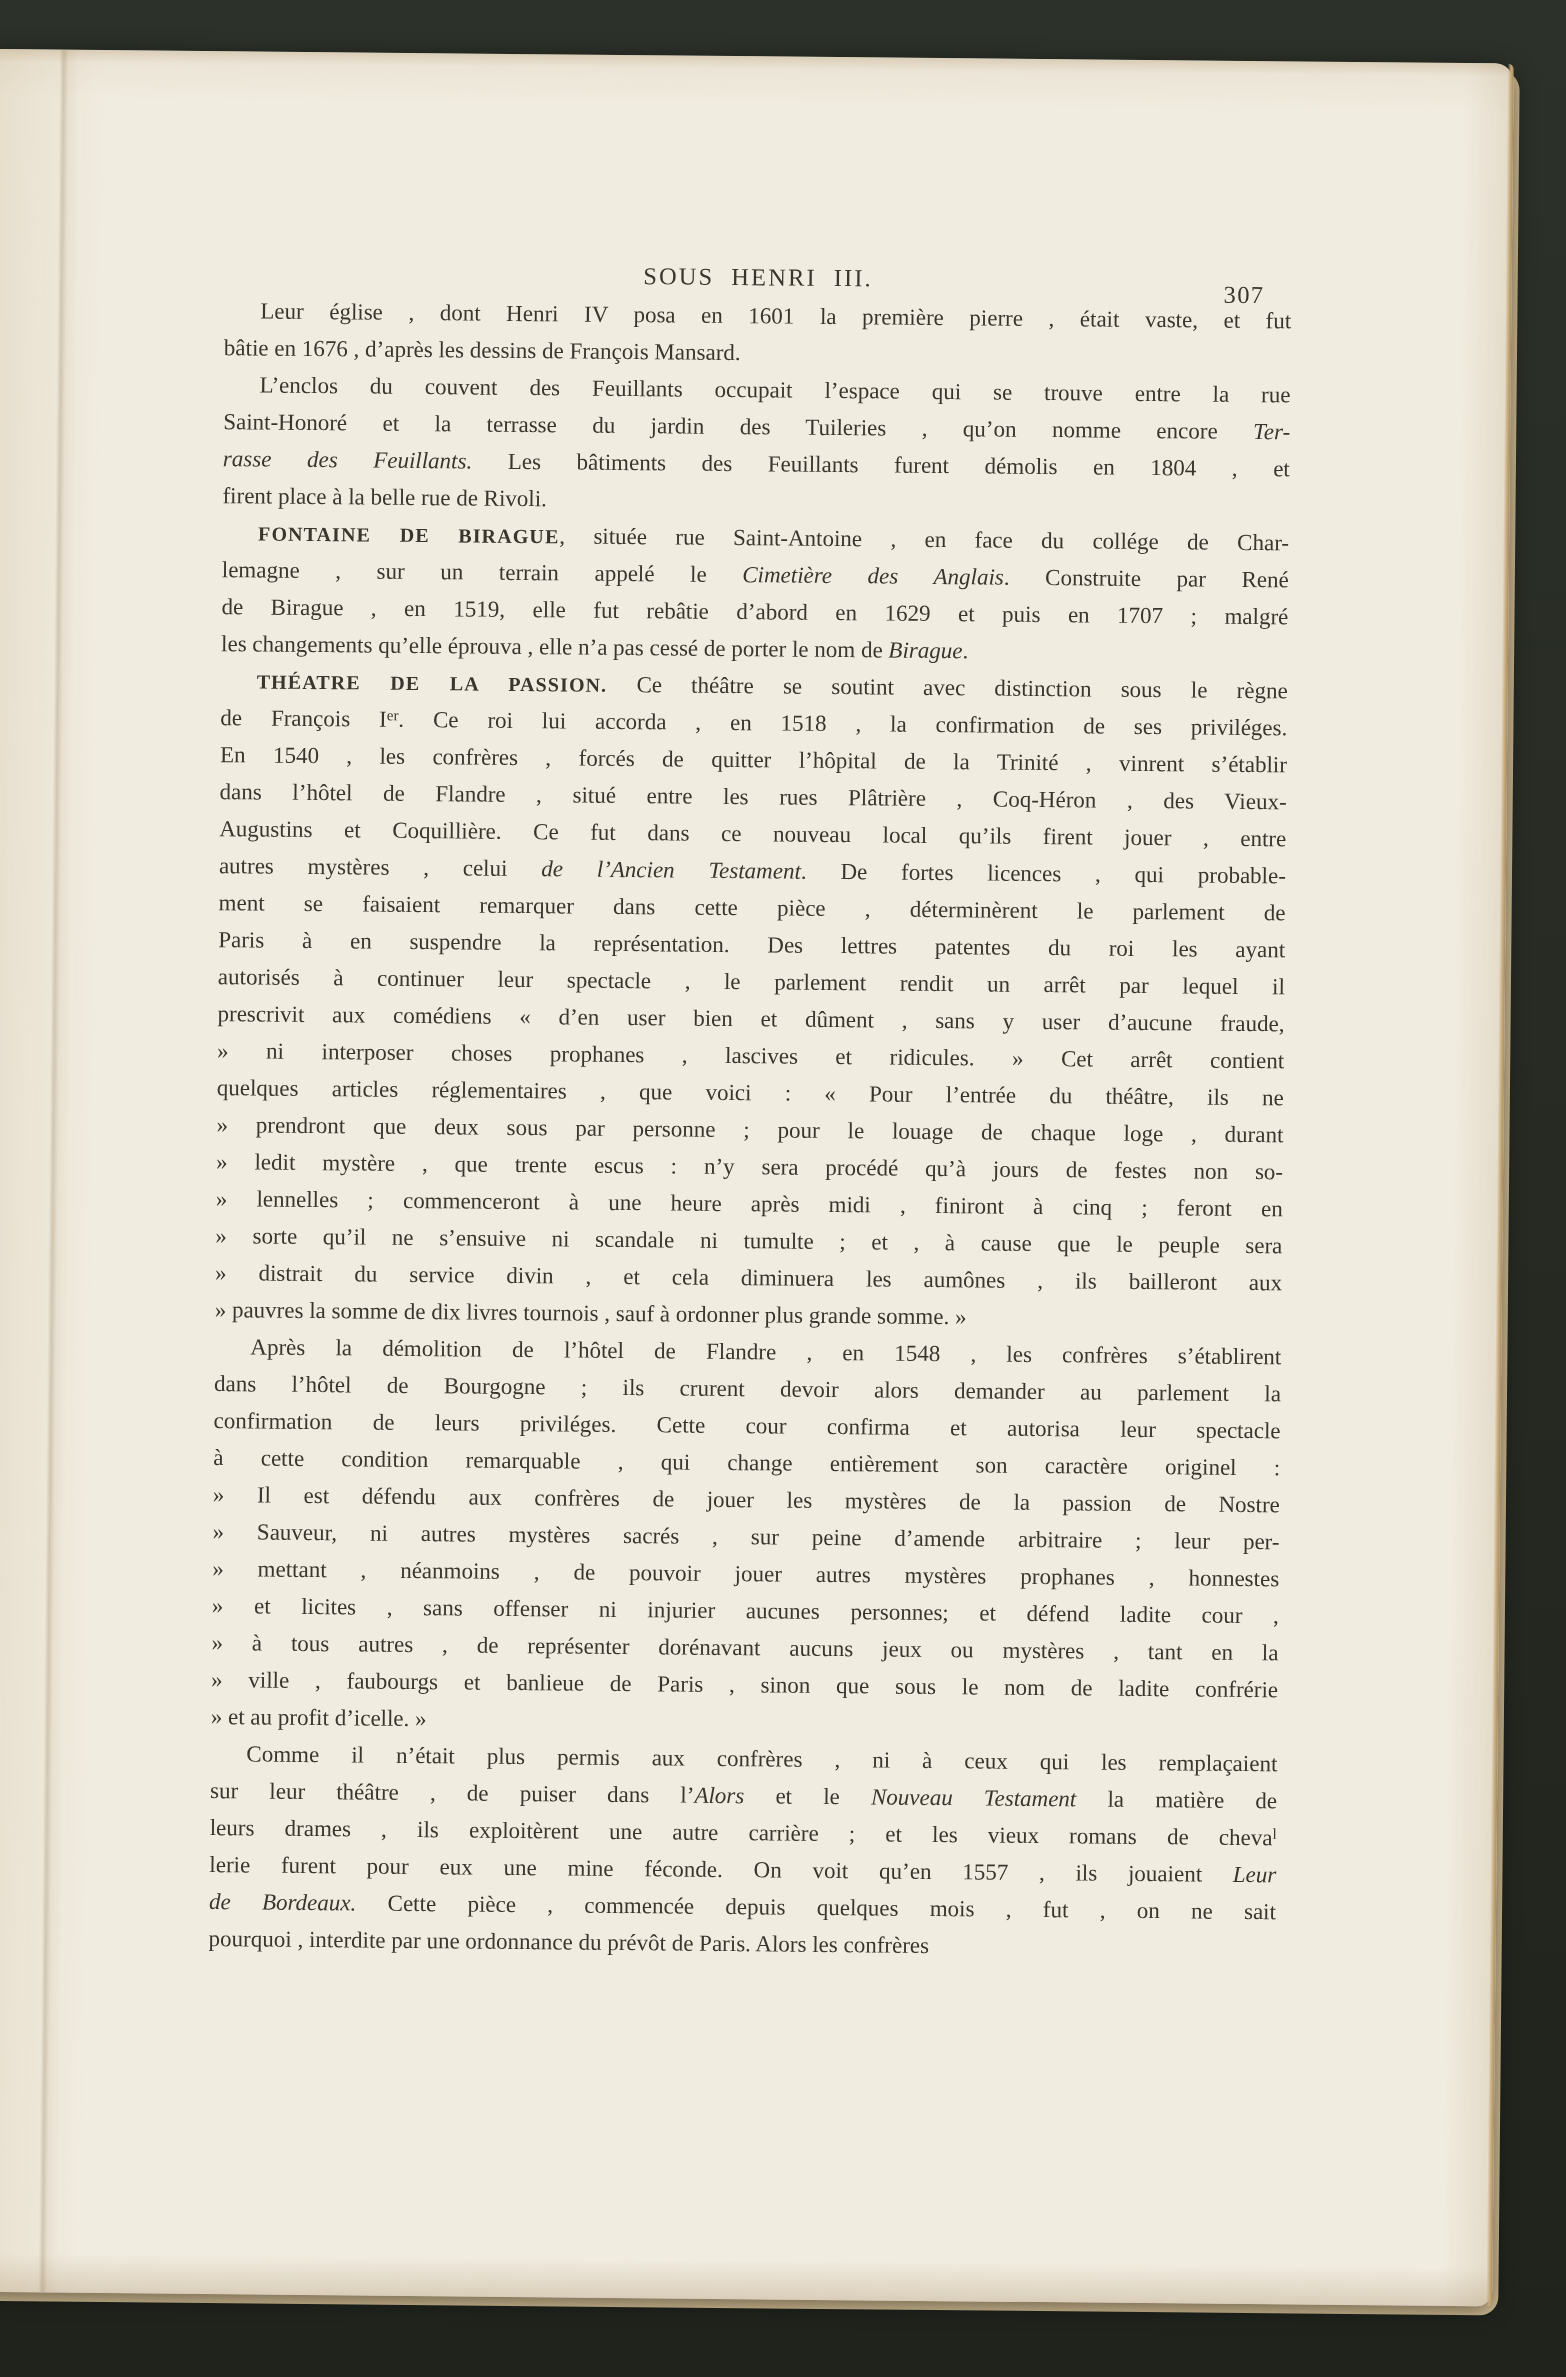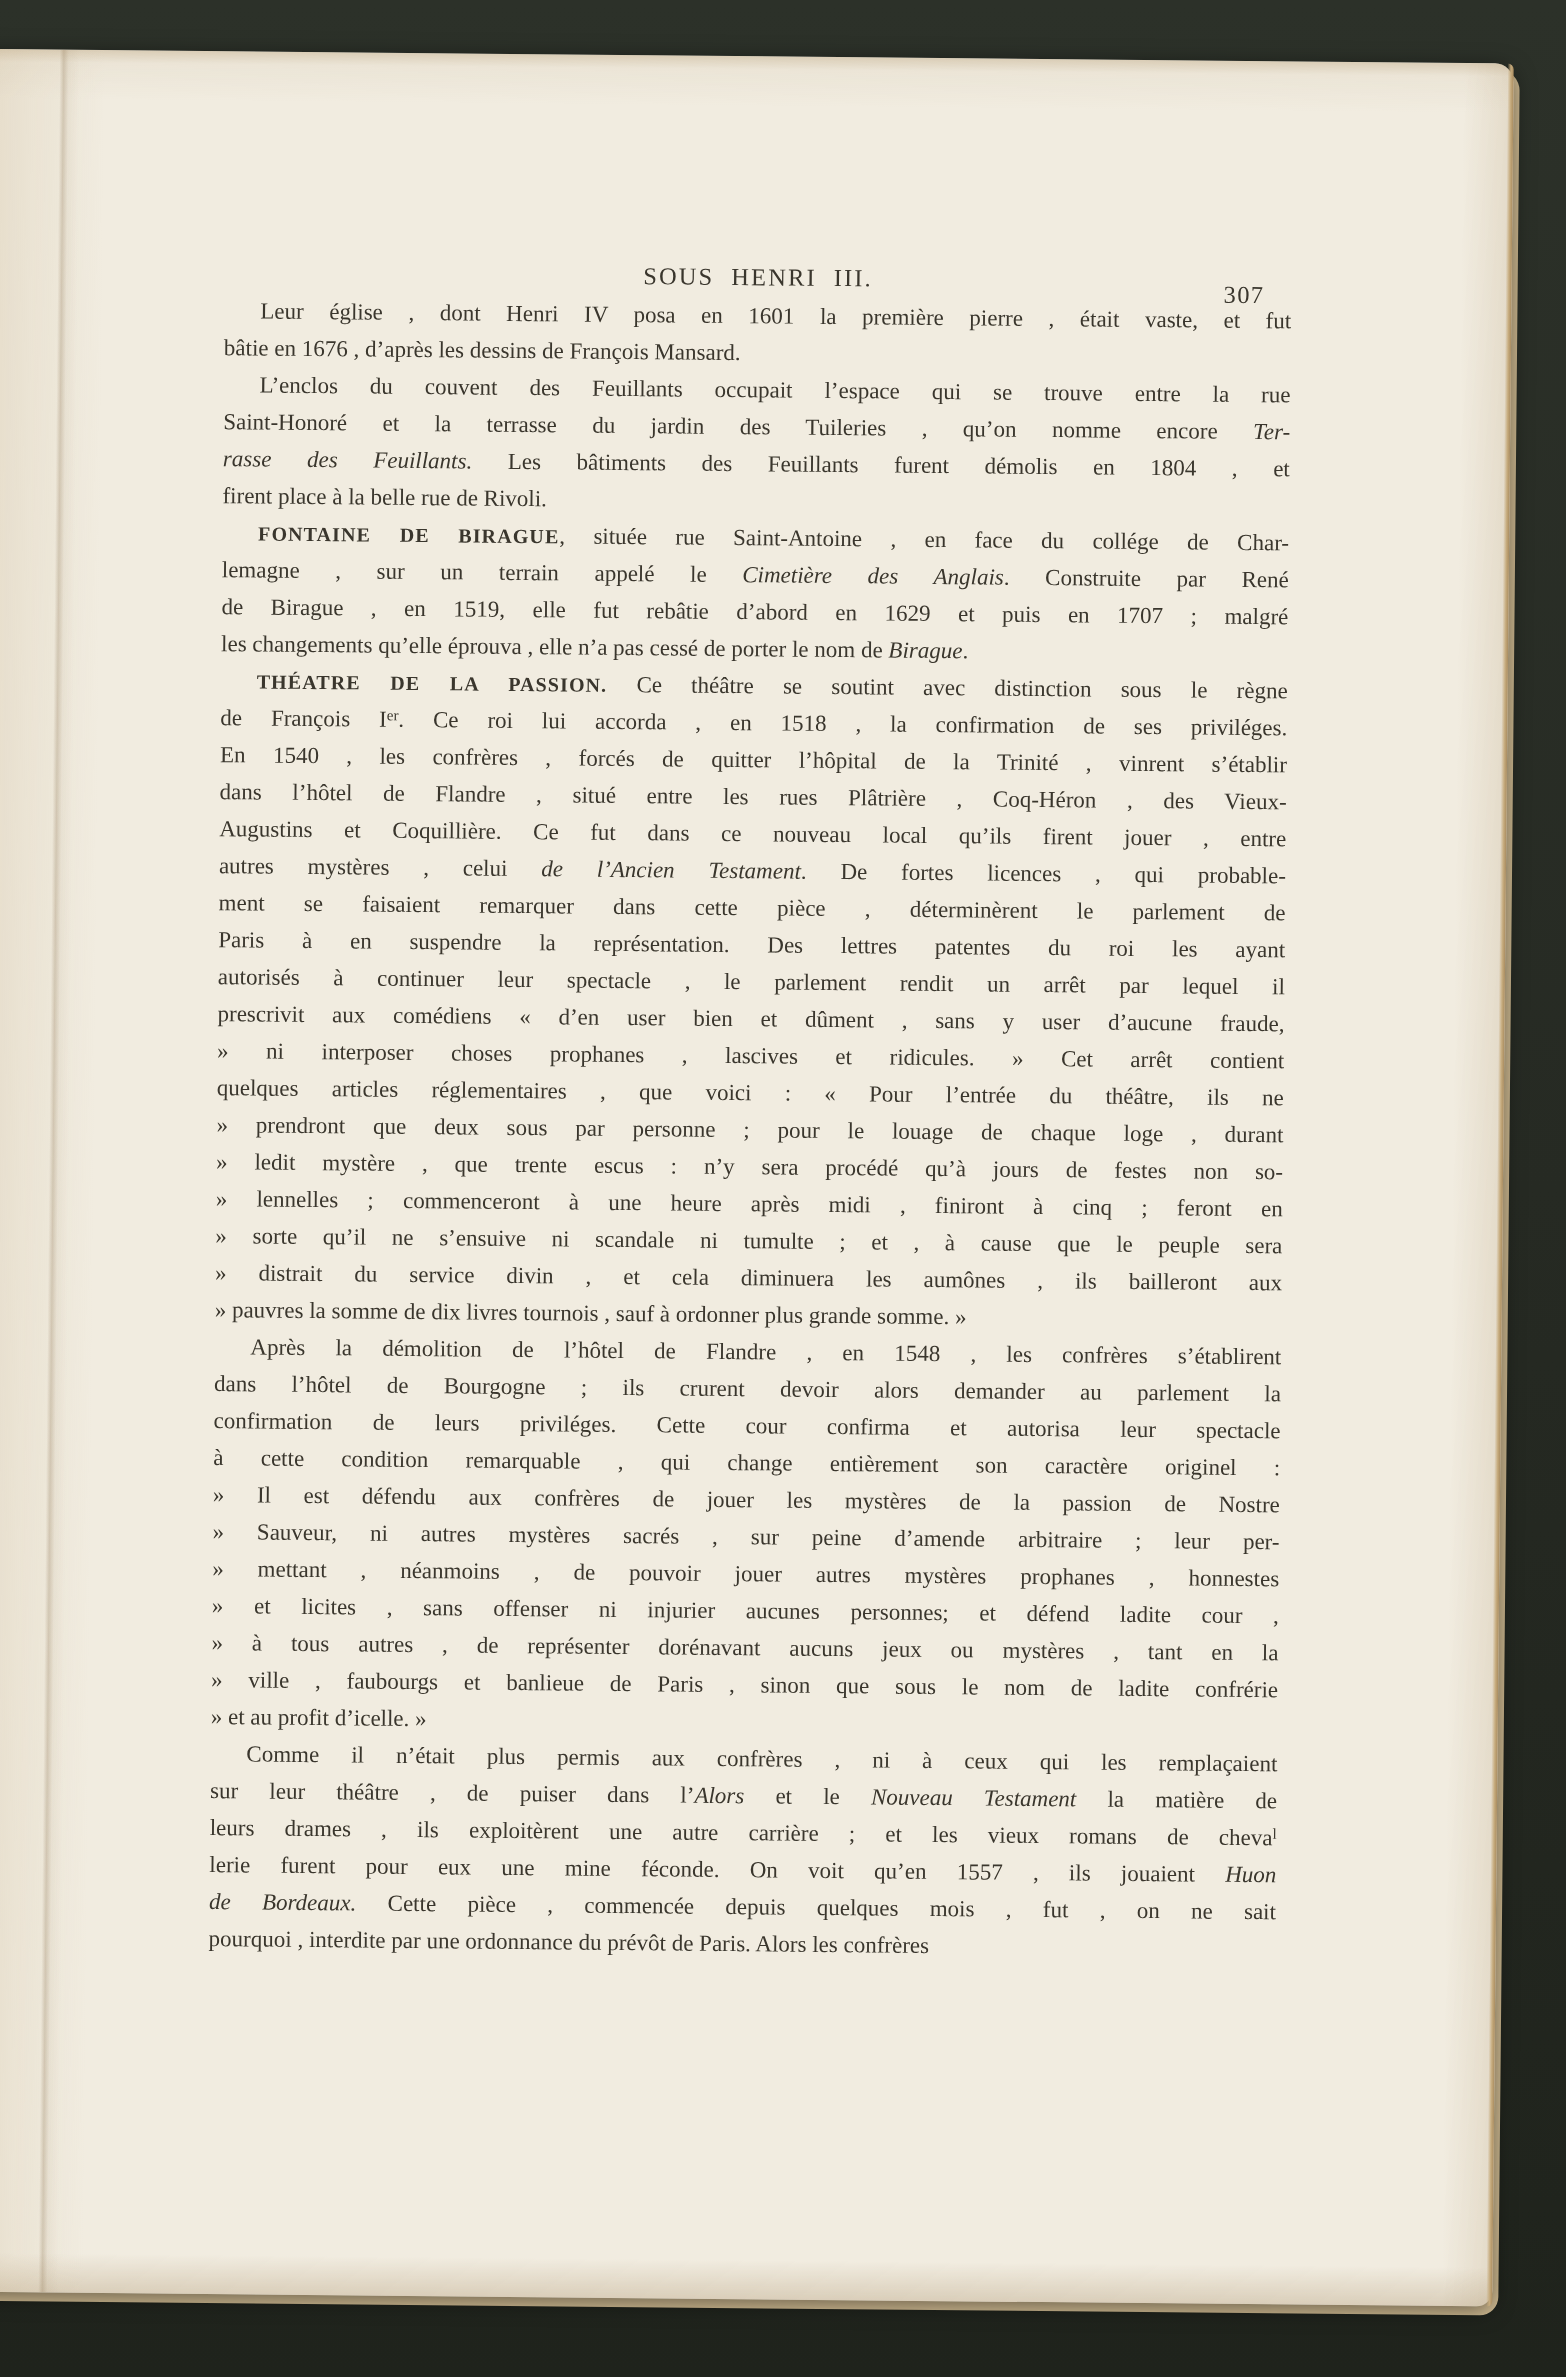--- a/index.html
+++ b/index.html
@@ -115,19 +115,19 @@
         <div class="line"><span>» mettant , néanmoins , de pouvoir jouer autres mystères prophanes , honnestes</span></div>
         <div class="line"><span>» et licites , sans offenser ni injurier aucunes personnes; et défend ladite cour ,</span></div>
         <div class="line"><span>» à tous autres , de représenter dorénavant aucuns jeux ou mystères , tant en la</span></div>
         <div class="line"><span>» ville , faubourgs et banlieue de Paris , sinon que sous le nom de ladite confrérie</span></div>
         <div class="line last"><span>» et au profit d’icelle. »</span></div>
       </div>
       <div class="para">
         <div class="line indent"><span>Comme il n’était plus permis aux confrères , ni à ceux qui les remplaçaient</span></div>
         <div class="line"><span>sur leur théâtre , de puiser dans l’</span><span class="i">Alors</span><span> et le </span><span class="i">Nouveau Testament</span><span> la matière de</span></div>
         <div class="line"><span>leurs drames , ils exploitèrent une autre carrière ; et les vieux romans de cheva</span><span class="sup">l</span></div>
-        <div class="line"><span>lerie furent pour eux une mine féconde. On voit qu’en 1557 , ils jouaient </span><span class="i">Huon</span></div>
+        <div class="line"><span>lerie furent pour eux une mine féconde. On voit qu’en 1557 , ils jouaient </span><span class="i">Leur</span></div>
         <div class="line"><span class="i">de Bordeaux.</span><span> Cette pièce , commencée depuis quelques mois , fut , on ne sait</span></div>
         <div class="line last"><span>pourquoi , interdite par une ordonnance du prévôt de Paris. Alors les confrères</span></div>
       </div>
     </div>
 </div>
 
 
 </body></html>

